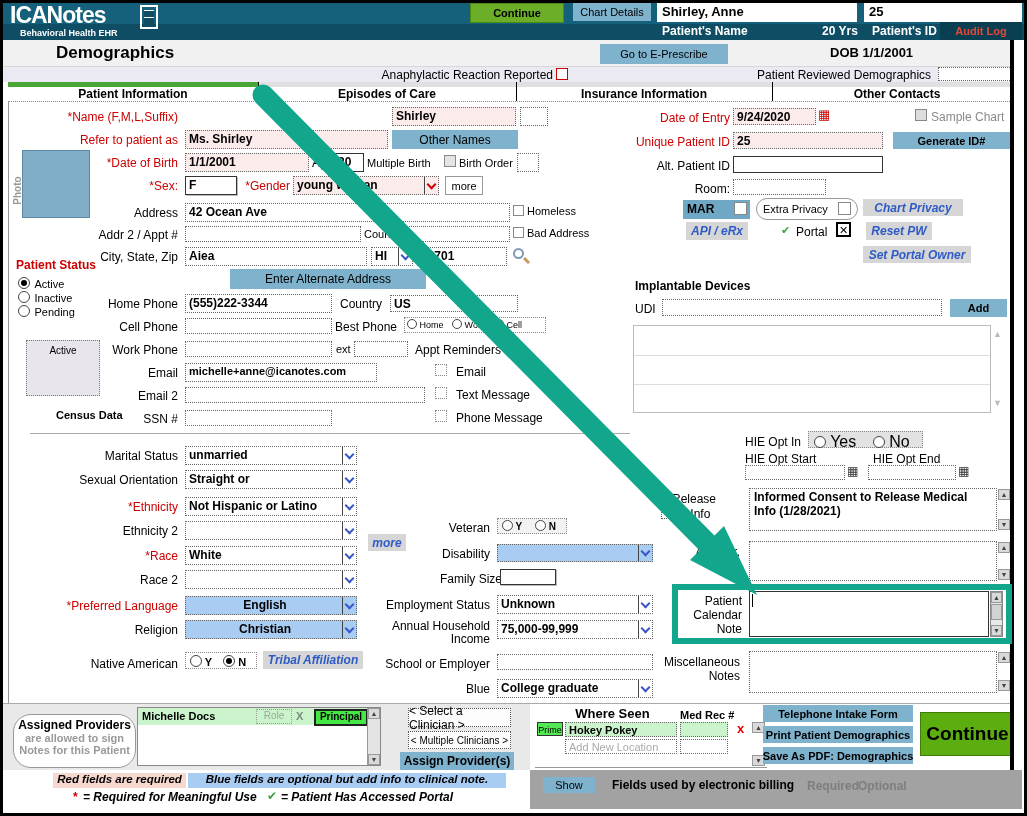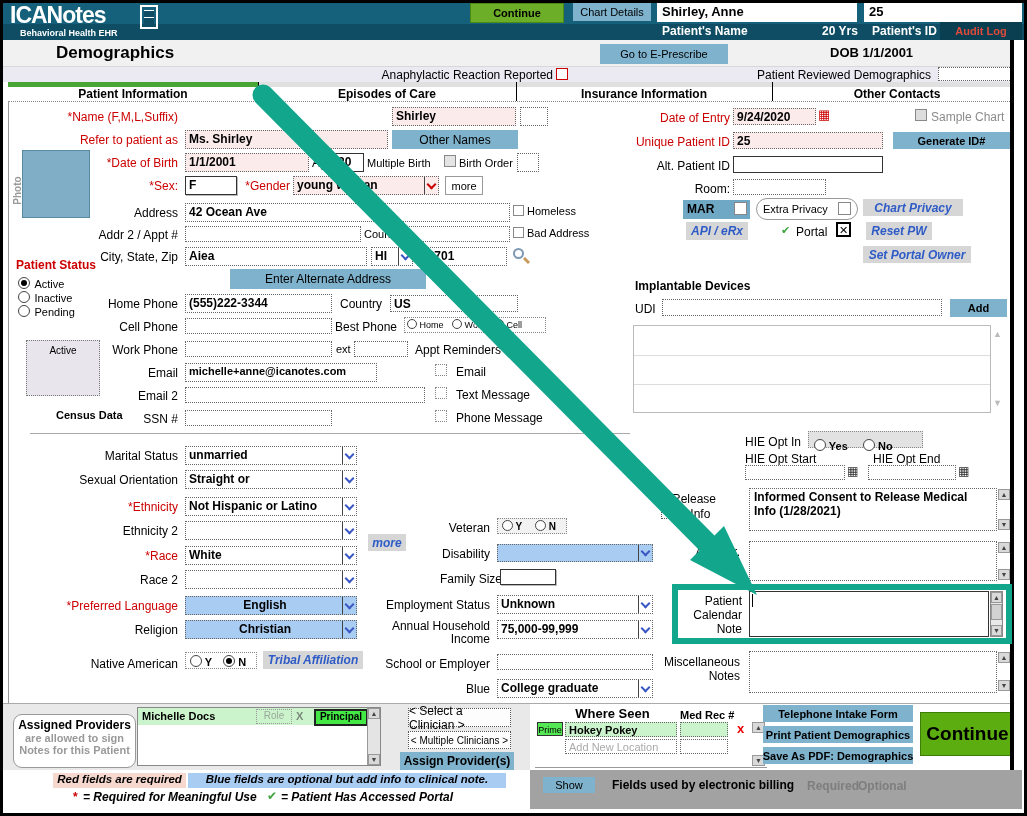--- a/index.html
+++ b/index.html
@@ -298,21 +298,21 @@
   <div class="ab fld" style="left:662px;top:299px;width:280px;height:17px"></div>
   <div class="ab btn-blue bold" style="left:950px;top:299px;width:57px;height:18px">Add</div>
   <div class="ab" style="left:633px;top:325px;width:358px;height:88px;background:#fff;border:1px solid #BBB">
     <div style="position:absolute;left:0;right:0;top:29px;border-top:1px solid #DDD"></div>
     <div style="position:absolute;left:0;right:0;top:58px;border-top:1px solid #DDD"></div>
   </div>
   <div class="ab" style="left:993px;top:329px;color:#BBB;font-size:9px">▲</div>
   <div class="ab" style="left:993px;top:398px;color:#BBB;font-size:9px">▼</div>
 
   <div class="ab llbl" style="left:745px;top:435px">HIE Opt In</div>
-  <div class="ab" style="left:808px;top:431px;width:115px;height:17px;border:1px dotted #888;background:#E2E2E2;font-size:11px;font-weight:bold;padding:7px 5px;white-space:nowrap">
+  <div class="ab" style="left:808px;top:431px;width:115px;height:17px;border:1px dotted #888;background:#E2E2E2;font-size:16px;font-weight:normal;padding:1px 5px;white-space:nowrap">
     <span class="radio"></span> <span>Yes</span>
     <span class="radio" style="margin-left:12px"></span> <span>No</span>
   </div>
   <div class="ab llbl" style="left:745px;top:452px">HIE Opt Start</div>
   <div class="ab llbl" style="left:873px;top:452px">HIE Opt End</div>
   <div class="ab fld" style="left:745px;top:465px;width:100px;height:15px"></div>
   <span class="ab cal" style="left:847px;top:465px;color:#333;font-size:12px">▦</span>
   <div class="ab fld" style="left:868px;top:465px;width:88px;height:15px"></div>
   <span class="ab cal" style="left:958px;top:465px;color:#333;font-size:12px">▦</span>
 
@@ -343,21 +343,21 @@
 
   <div class="ab lbl" style="left:650px;top:655px;width:90px">Miscellaneous</div>
   <div class="ab lbl" style="left:650px;top:669px;width:90px">Notes</div>
   <div class="ab ta" style="left:749px;top:651px;width:248px;height:42px"></div>
   <div class="ab arrbtn" style="left:998px;top:652px;width:12px">▲</div>
   <div class="ab arrbtn" style="left:998px;top:680px;width:12px">▼</div>
 
   <div class="ab" style="left:0;top:703px;width:530px;height:67px;background:#E9E9E9;border-top:1px solid #AAA"></div>
   <div class="ab" style="left:530px;top:703px;width:484px;height:67px;background:#fff;border-top:1px solid #AAA"></div>
 
-  <div class="ab" style="left:13px;top:714px;width:123px;height:54px;background:#fff;border:1px solid #999;border-radius:9px;text-align:center">
+  <div class="ab" style="left:13px;top:714px;width:123px;height:54px;background:#fff;border:1px solid #999;border-radius:18px;text-align:center">
     <div style="font-size:12px;font-weight:bold;margin-top:3px">Assigned Providers</div>
     <div style="font-size:11px;font-weight:bold;color:#999">are allowed to sign</div>
     <div style="font-size:11px;font-weight:bold;color:#999">Notes for this Patient</div>
   </div>
 
   <div class="ab" style="left:137px;top:707px;width:244px;height:59px;background:#fff;border:1px solid #888">
     <div style="position:absolute;left:0;top:0;width:231px;height:17px;background:#CCF4CC">
       <span style="position:absolute;left:4px;top:2px;font-size:11px;font-weight:bold">Michelle Docs</span>
       <span style="position:absolute;left:118px;top:1px;width:34px;height:13px;border:1px dotted #999;color:#9aa89a;font-size:10px;text-align:center">Role</span>
       <span style="position:absolute;left:158px;top:2px;color:#7a8a7a;font-size:11px;font-weight:bold">X</span>

